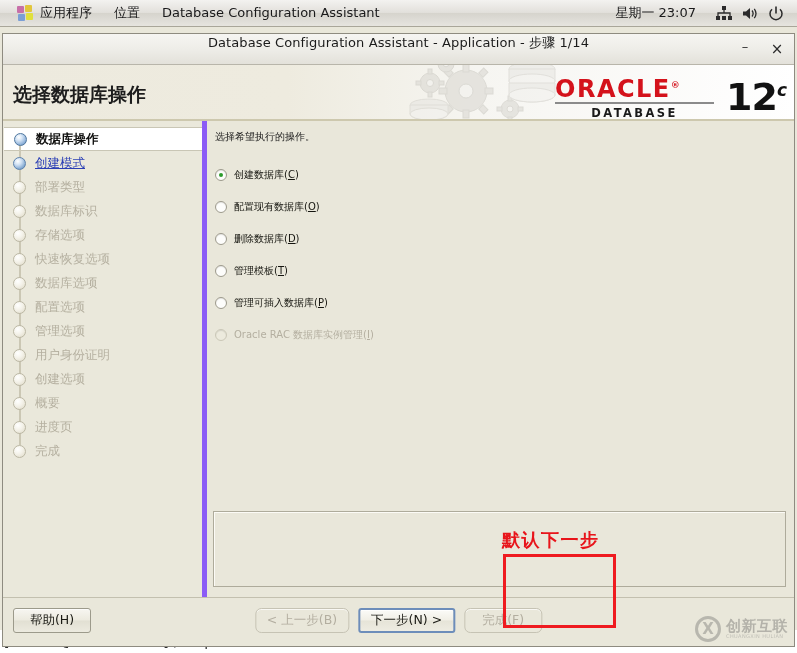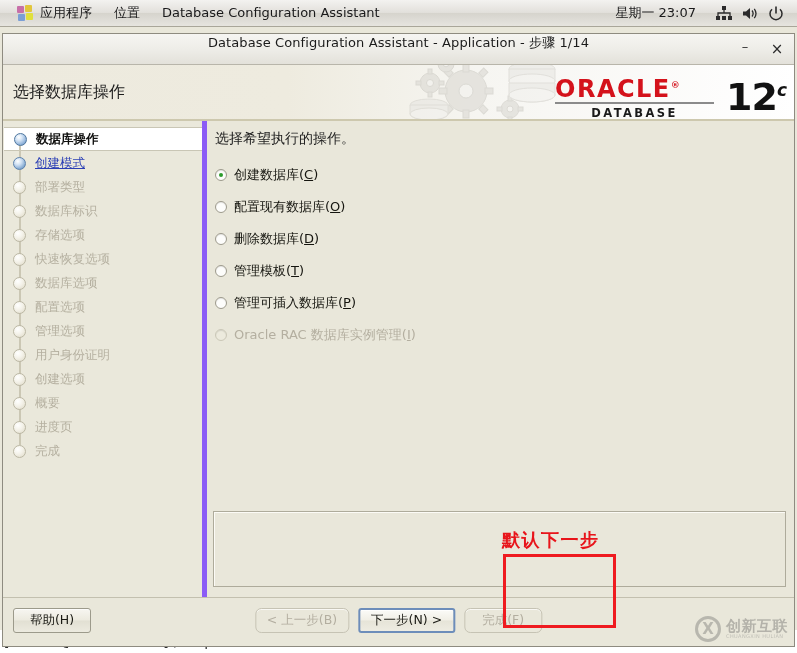--- a/index.html
+++ b/index.html
@@ -56,21 +56,21 @@
              color: #2c2c2c; font-size: 15px; line-height: 1; }
   .win-btn.min { font-size: 13px; padding-bottom: 6px; }
 
   
   .banner {
     position: relative; height: 56px; width: 100%; overflow: hidden;
     background: linear-gradient(to right, #edeade 0%, #eeebdf 36%, #f6f5f1 60%, #ffffff 100%);
     border-bottom: 2px solid #cdc8ae;
   }
   .banner-title {
-    position: absolute; left: 10px; top: 17px; font-size: 16px; color: #1d1d1d; font-weight: 400;
+    position: absolute; left: 10px; top: 17px; font-size: 19px; color: #1d1d1d; font-weight: 700;
   }
   .banner-art { position: absolute; right: 190px; top: -4px; width: 200px; height: 60px; opacity: .55; }
   .oracle-logo { position: absolute; right: 8px; top: 8px; text-align: left; margin-left: 8px; }
   .oracle-word {
     font-family: "DejaVu Sans", sans-serif; font-weight: bold; font-size: 24px; letter-spacing: 1.5px;
     color: #d4121b; line-height: 24px; position: relative;
   }
   .oracle-word sup { font-size: 9px; vertical-align: super; }
   .oracle-rule { height: 2px; background: #8b8b8b; width: 159px; margin-top: 1px; }
   .oracle-db { font-weight: bold; font-size: 11.5px; letter-spacing: 2.4px; color: #1a1a1a; text-align: center; width: 159px; margin-top: 2px;}
@@ -111,34 +111,34 @@
   .connector {
     position: absolute; left: 16px; top: 18px; width: 2px; height: 300px;
     background: #cbc7b4; z-index: 1;
   }
   .step-label { margin-left: 9px; font-size: 12.5px; color: #b5b0a0; }
   .step-label.bold { color: #10100f; font-weight: bold; }
   .step-label.link { color: #2b3fb5; text-decoration: underline; }
 
   
   .content { flex: 1; position: relative; background: #e9e7da; }
-  .prompt { position: absolute; left: 8px; top: 9px; font-size: 14px; color: #1d1d1d; }
+  .prompt { position: absolute; left: 8px; top: 9px; font-size: 10px; color: #1d1d1d; }
   .radio-list { position: absolute; left: 8px; top: 38px; width: 100%; }
   .radio-row { display: flex; align-items: center; height: 32px; }
   .radio {
     width: 12px; height: 12px; border-radius: 50%; flex: 0 0 12px;
     background: #fdfdfb; border: 1px solid #9d9a8c; position: relative;
     box-shadow: inset 0 1px 1px rgba(0,0,0,.10);
   }
   .radio.checked::after {
     content: ""; position: absolute; left: 3px; top: 3px; width: 4px; height: 4px;
     border-radius: 50%; background: #2c9b2c;
   }
   .radio.disabled { background: #eceadd; border-color: #cac7b7; }
-  .radio-label { margin-left: 7px; font-size: 13px; color: #15150f; }
+  .radio-label { margin-left: 7px; font-size: 10px; color: #15150f; }
   .radio-label u { text-decoration: underline; }
   .radio-row.disabled .radio-label { color: #b4afa0; }
 
   .msg-panel {
     position: absolute; left: 6px; bottom: 10px; right: 8px; height: 76px;
     background: #e9e7da; border: 1px solid #aeab9b;
     box-shadow: inset 1px 1px 0 #fcfbf6;
   }
   .annotation {
     position: absolute; left: 288px; top: 16px; color: #e8141a;

